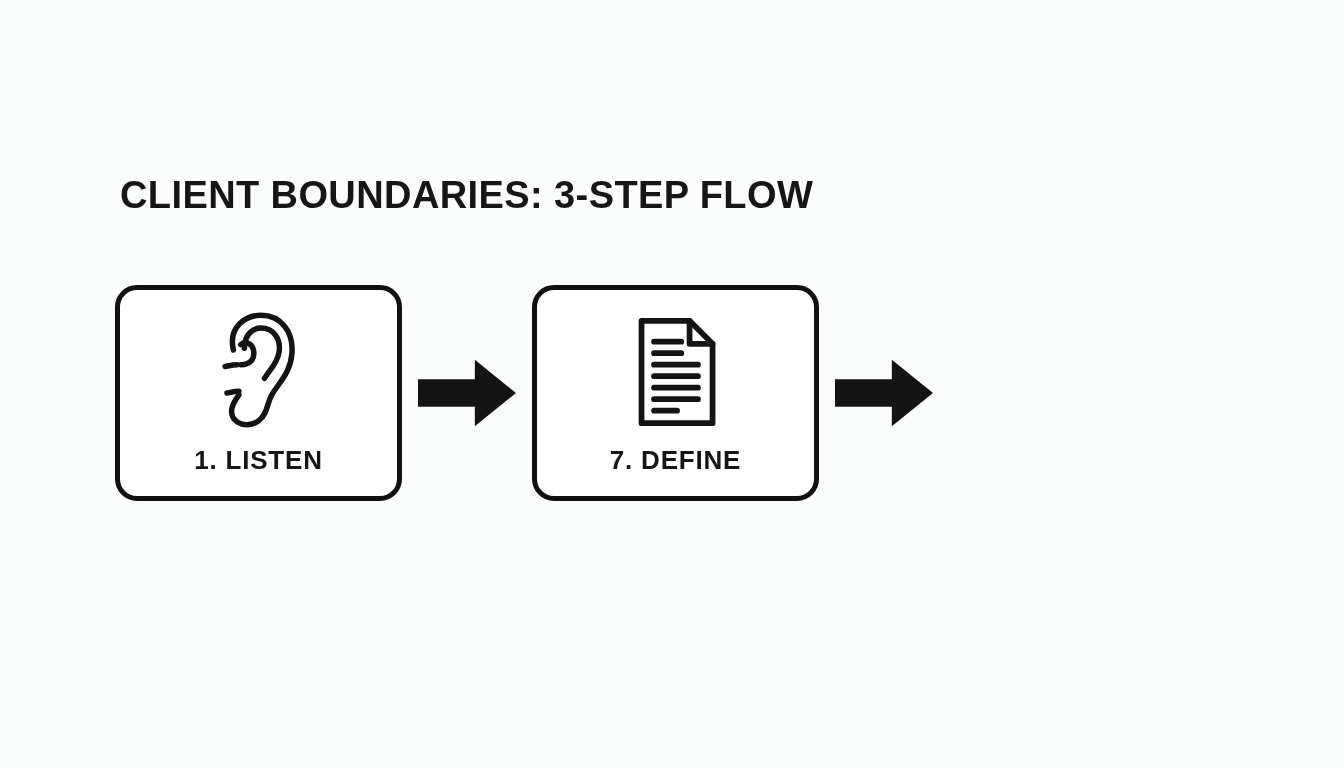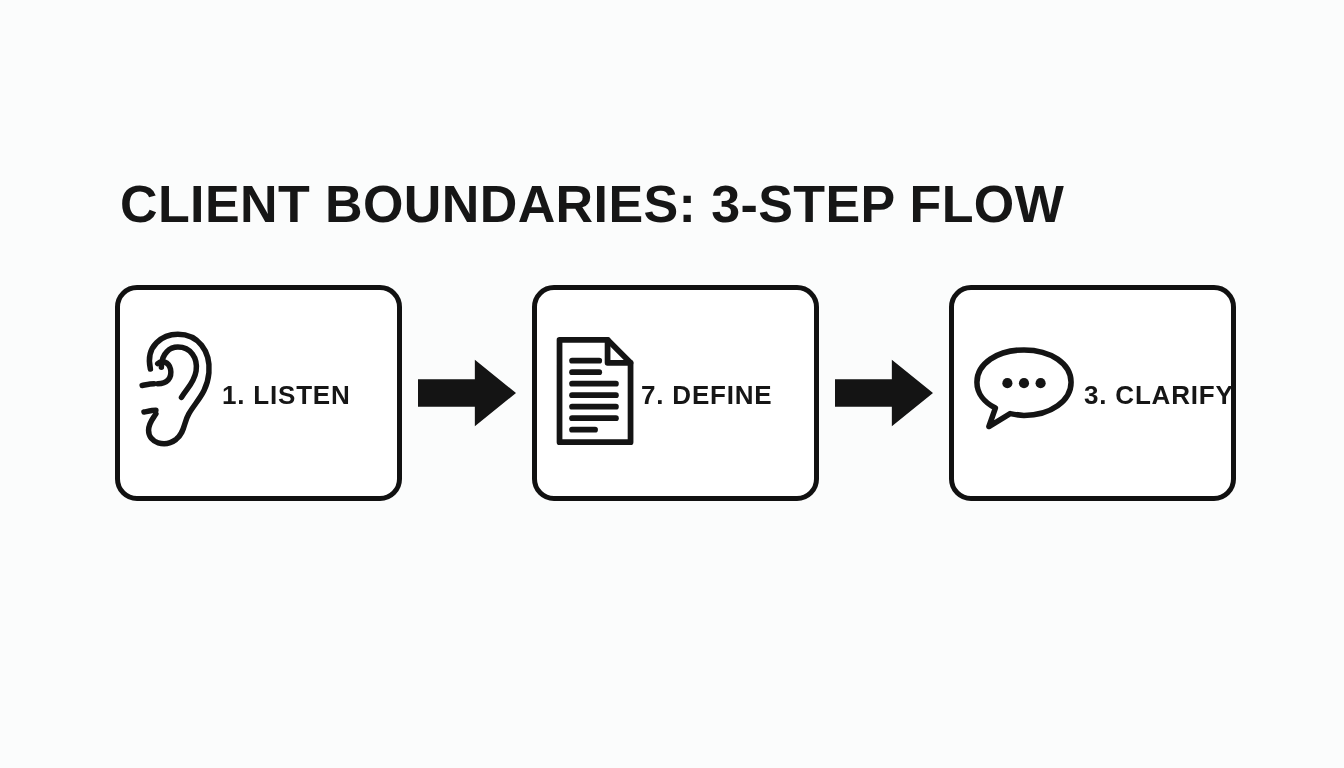--- a/index.html
+++ b/index.html
@@ -7,41 +7,41 @@
   body {
     background: #fbfcfc;
     font-family: "Liberation Sans", "DejaVu Sans", sans-serif;
     position: relative;
   }
   .page { position: absolute; inset: 0; }
   .title {
     position: absolute;
     left: 120px;
     top: 174px;
-    font-size: 52px;
+    font-size: 38px;
     font-weight: 800;
     letter-spacing: 0.4px;
     color: #161616;
     white-space: nowrap;
   }
   .flow-row {
     position: absolute;
     left: 115px;
     top: 285px;
     display: flex;
     align-items: center;
   }
   .step-box {
     width: 287px;
     height: 216px;
     background: #ffffff;
     border: 5px solid #111111;
     border-radius: 22px;
     display: flex;
-    flex-direction: row;
+    flex-direction: column;
     align-items: center;
     padding: 16px 10px 20px 10px;
   }
   .icon-wrap {
     height: 146px;
     display: flex;
     align-items: center;
     justify-content: center;
   }
   .step-label {
@@ -114,26 +114,15 @@
       </div>
       <div class="step-label">7. DEFINE</div>
     </div>
 
     <div class="arrow-wrap">
       <svg width="98" height="68" viewBox="0 0 100 68">
         <polygon points="0,20 58,20 58,0 100,34 58,68 58,48 0,48" fill="#141414"></polygon>
       </svg>
     </div>
 
-    <div class="step-box">
-      <div class="icon-wrap">
-        <svg width="120" height="98" viewBox="0 0 130 105">
-          <path class="stroke-icon" stroke-width="6" d="M65,8 C36,8 14,23 14,43 C14,55 22,65 34,71 L27,91 L50,77 C55,78 60,79 65,79 C94,79 116,63 116,43 C116,23 94,8 65,8 Z"></path>
-          <circle cx="47" cy="44" r="5.5" fill="#141414"></circle>
-          <circle cx="65" cy="44" r="5.5" fill="#141414"></circle>
-          <circle cx="83" cy="44" r="5.5" fill="#141414"></circle>
-        </svg>
-      </div>
-      <div class="step-label">3. CLARIFY</div>
-    </div>
 
   </div>
 </div>
 
 </body></html>

